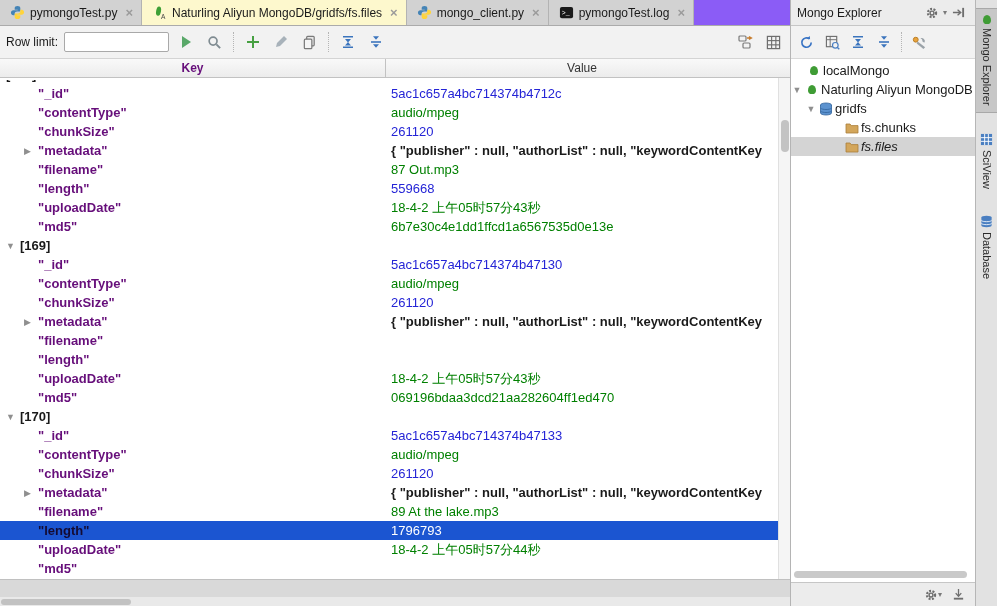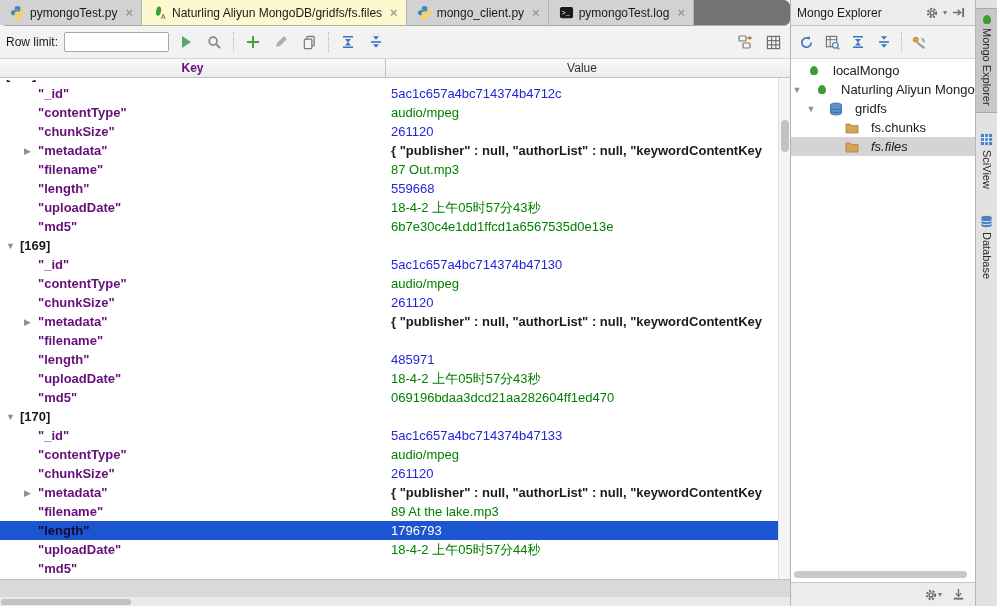--- a/index.html
+++ b/index.html
@@ -3,21 +3,21 @@
 <meta charset="utf-8">
 <style>
   * { margin:0; padding:0; box-sizing:border-box; }
   html,body { width:997px; height:606px; overflow:hidden; font-family:"Liberation Sans", sans-serif; background:#ececec; }
   .app { display:flex; width:997px; height:606px; }
   .main-col { width:790px; display:flex; flex-direction:column; background:#fff; }
   .panel-col { width:185px; display:flex; flex-direction:column; background:#ececec; border-left:1px solid #b4b4b4; }
   .stripe-col { width:22px; background:#e2e2e2; border-left:1px solid #b6b6b6; display:flex; flex-direction:column; align-items:center; }
 
   
-  .tabbar { height:26px; background:#737373; display:flex; align-items:stretch; border-bottom:1px solid #ababab; flex:none;border-radius:6px; }
+  .tabbar { height:26px; background:#8b5cf6; display:flex; align-items:stretch; border-bottom:1px solid #ababab; flex:none; }
   .tab { display:flex; align-items:center; gap:5px; padding:0 8px 0 10px; border-right:1px solid #b3b3b3; font-size:12px; color:#1a1a1a; background:#d2d2d2; cursor:default; white-space:nowrap; }
   .tab.active { background:#fdf8cd; }
   .tab .close { color:#9b9b9b; font-size:13px; font-weight:bold; margin-left:3px; line-height:1; }
   .tab-icon { width:15px; height:15px; flex:none; display:inline-flex; }
 
   
   .toolbar { height:33px; background:#f2f2f2; display:flex; align-items:center; padding:0 6px; gap:6px; border-bottom:1px solid #d4d4d4; flex:none; }
   .toolbar .label { font-size:12px; color:#1a1a1a;text-align:right; }
   .rowlimit-input { width:105px; height:20px; border:1px solid #a9a9a9; border-radius:2px; background:#fff; font-size:12px; padding:0 4px; }
   .tb-btn { width:22px; height:22px; display:inline-flex; align-items:center; justify-content:center; border-radius:3px; }
@@ -54,21 +54,21 @@
   
   .ed-bottom1 { height:18px; flex:none; background:#d9d9d9; border-top:1px solid #c0c0c0; }
   .ed-bottom2 { height:9px; flex:none; background:#e9e9e9; display:flex; align-items:center; }
   .hthumb { width:130px; height:6px; background:#c2c2c2; border-radius:3px; margin-left:1px; }
 
   
   .panel-header { height:26px; flex:none; display:flex; align-items:center; padding:0 6px; border-bottom:1px solid #c6c6c6; background:#ececec; }
   .panel-title { font-size:12px; color:#1a1a1a; flex:1; }
   .panel-toolbar { height:33px; flex:none; display:flex; align-items:center; padding:0 4px; gap:4px; border-bottom:1px solid #d8d8d8; background:#f2f2f2; }
   .tree { flex:1; background:#ffffff; overflow:hidden; position:relative; padding-top:2px; }
-  .tree-row { height:19px; display:flex; align-items:center; font-size:13px; color:#1a1a1a; white-space:nowrap; overflow:hidden;gap:10px; }
+  .tree-row { height:19px; display:flex; align-items:center; font-size:13px; color:#1a1a1a; white-space:nowrap; overflow:hidden; }
   .tree-row .tchev { width:12px; flex:none; font-size:9px; color:#8f8f8f; text-align:center; }
   .tree-row .ticon { width:18px; flex:none; display:inline-flex; justify-content:center; }
   .tree-row.selected { background:#d4d4d4;font-style:italic; }
   .tree-hscroll { position:absolute; bottom:4px; left:3px; right:8px; height:7px; background:#c9c9c9; border-radius:4px; }
   .panel-bottombar { height:24px; flex:none; border-top:1px solid #c6c6c6; background:#ececec; display:flex; align-items:center; justify-content:flex-end; gap:10px; padding:0 10px; }
 
   
   .vtab { display:flex; flex-direction:column; align-items:center; padding:6px 0; gap:4px; width:22px; }
   .vtab .vlabel { writing-mode:vertical-rl; font-size:11px; color:#2a2a2a; }
   .vtab.active { background:#c7c7c7; border-top:1px solid #a8a8a8; border-bottom:1px solid #a8a8a8; }
@@ -317,21 +317,20 @@
                 <span class="chev"></span>
                 <span class="key">"filename"</span>
               </div>
             </div>
             <div class="trow">
               <div class="kcell">
                 <span class="indent"></span>
                 <span class="chev"></span>
                 <span class="key">"length"</span>
               </div>
-              <div class="vcell"><span class="val number">485971</span></div>
             </div>
             <div class="trow">
               <div class="kcell">
                 <span class="indent"></span>
                 <span class="chev"></span>
                 <span class="key">"uploadDate"</span>
               </div>
               <div class="vcell"><span class="val string">18-4-2 上午05时57分43秒</span></div>
             </div>
             <div class="trow">

